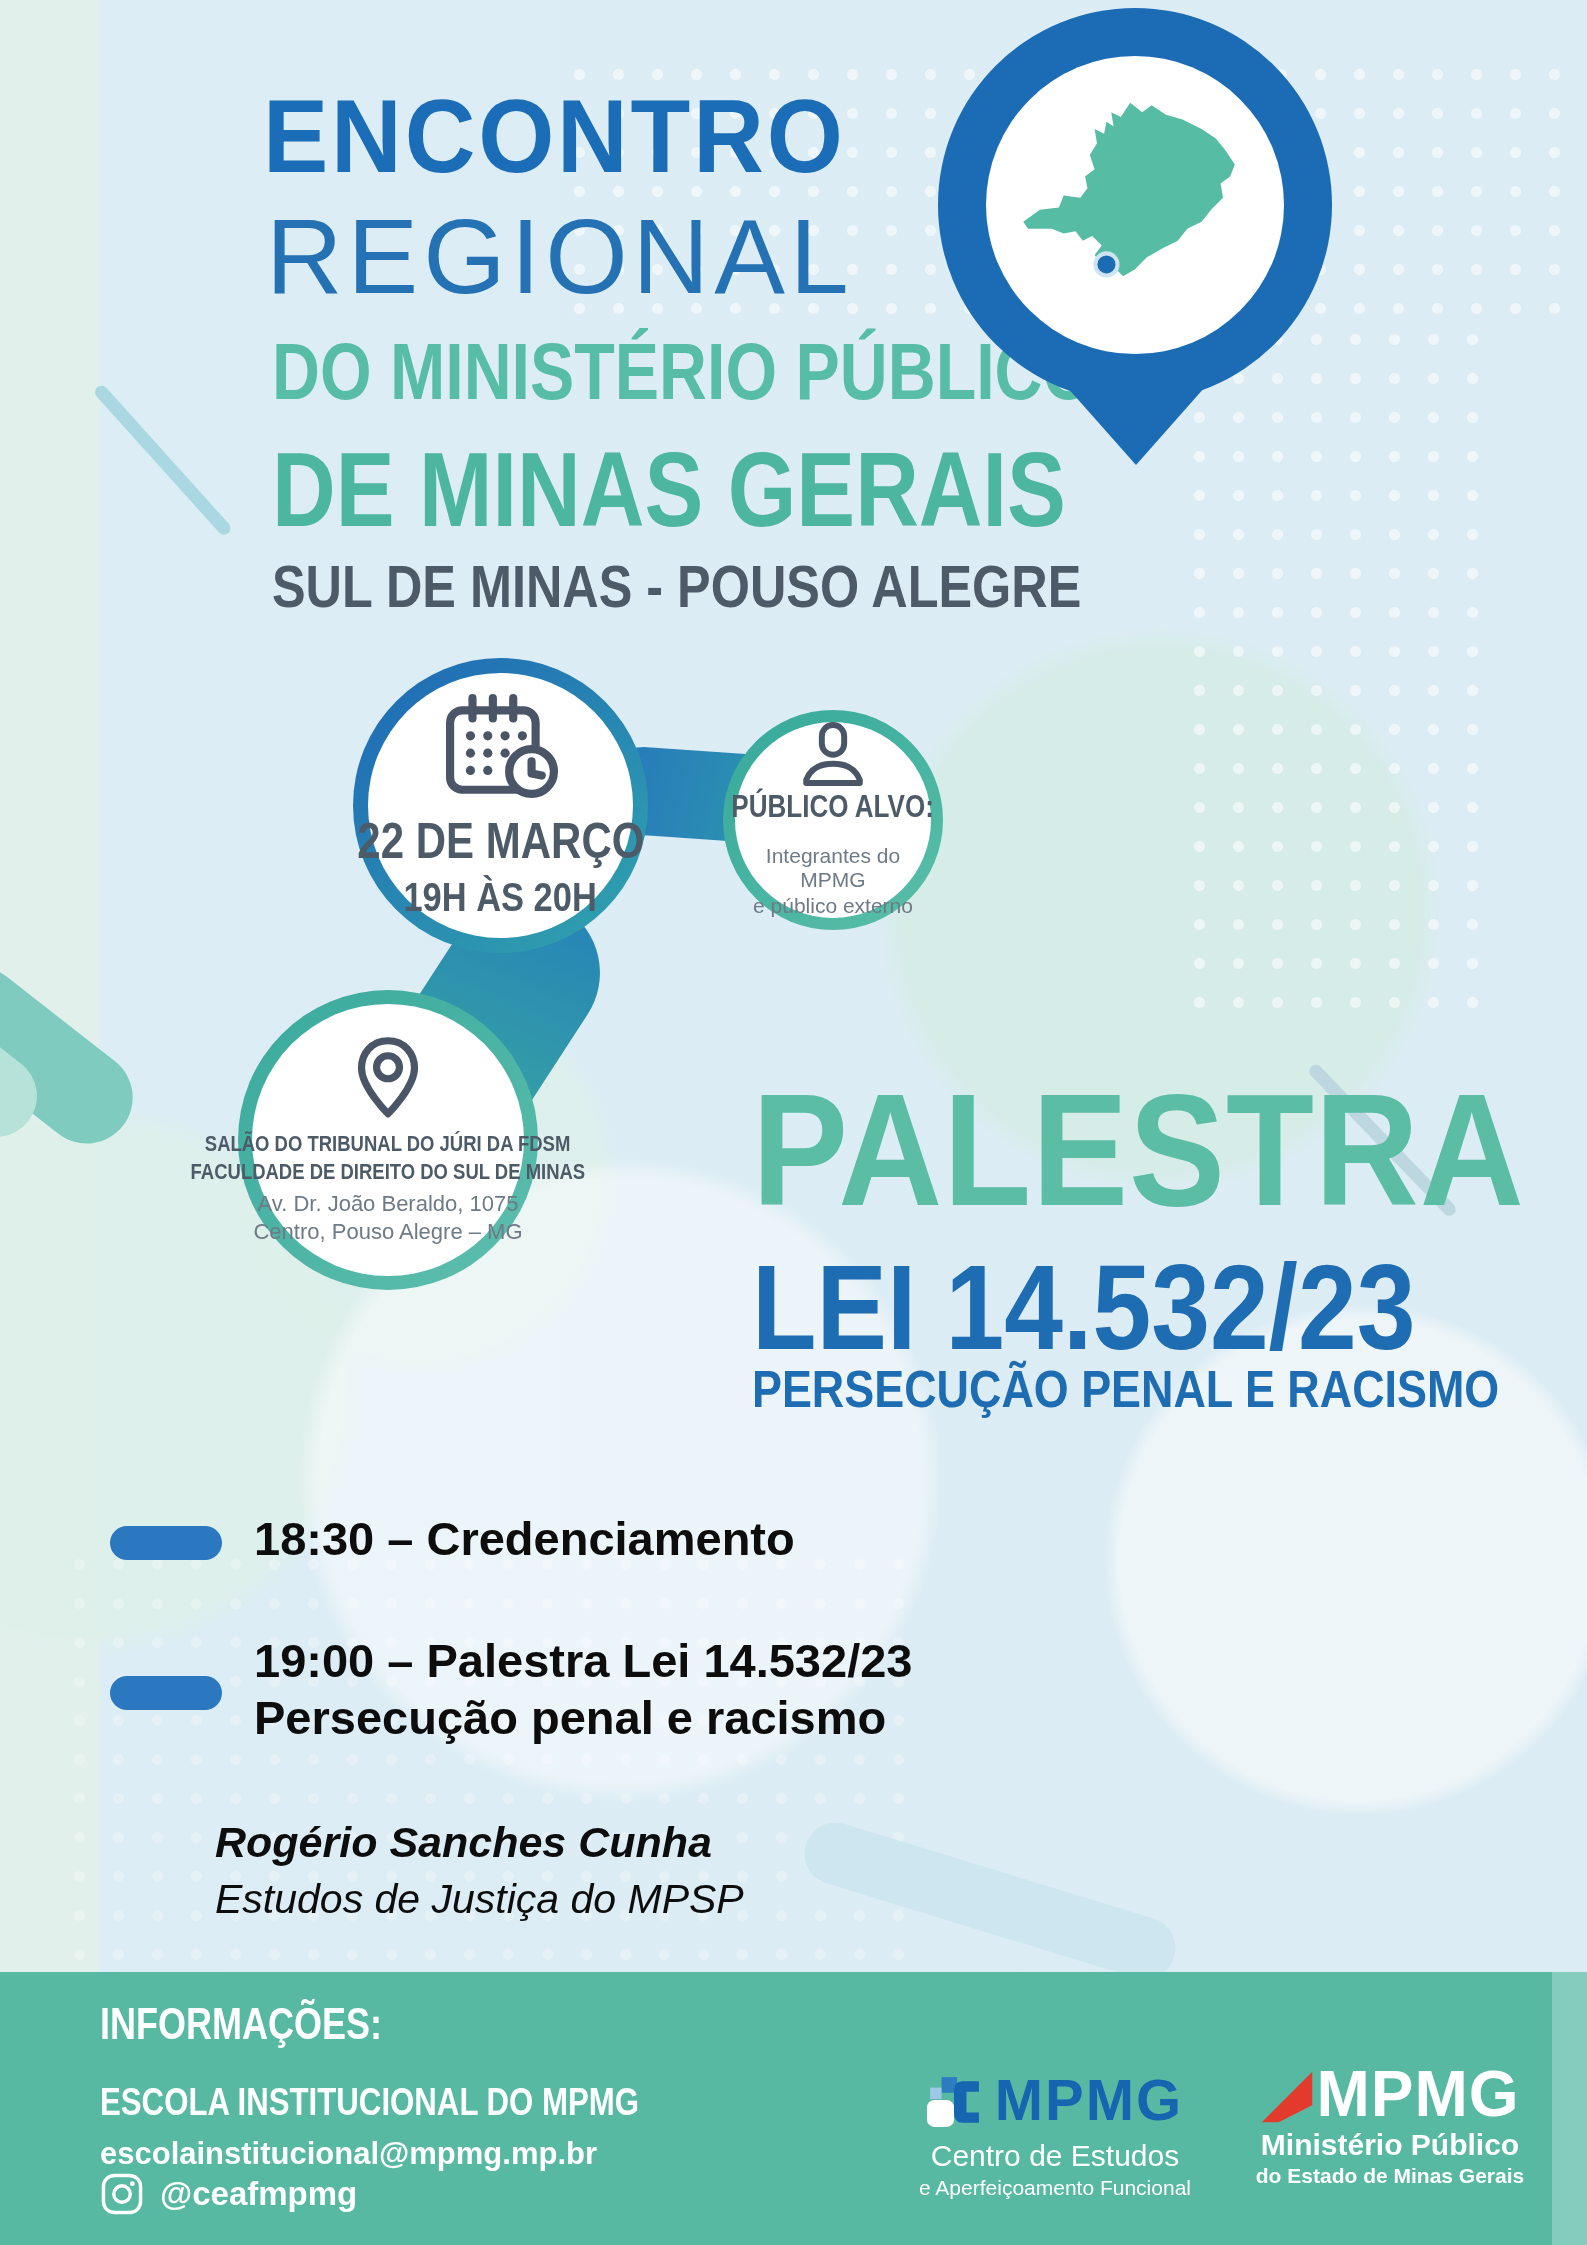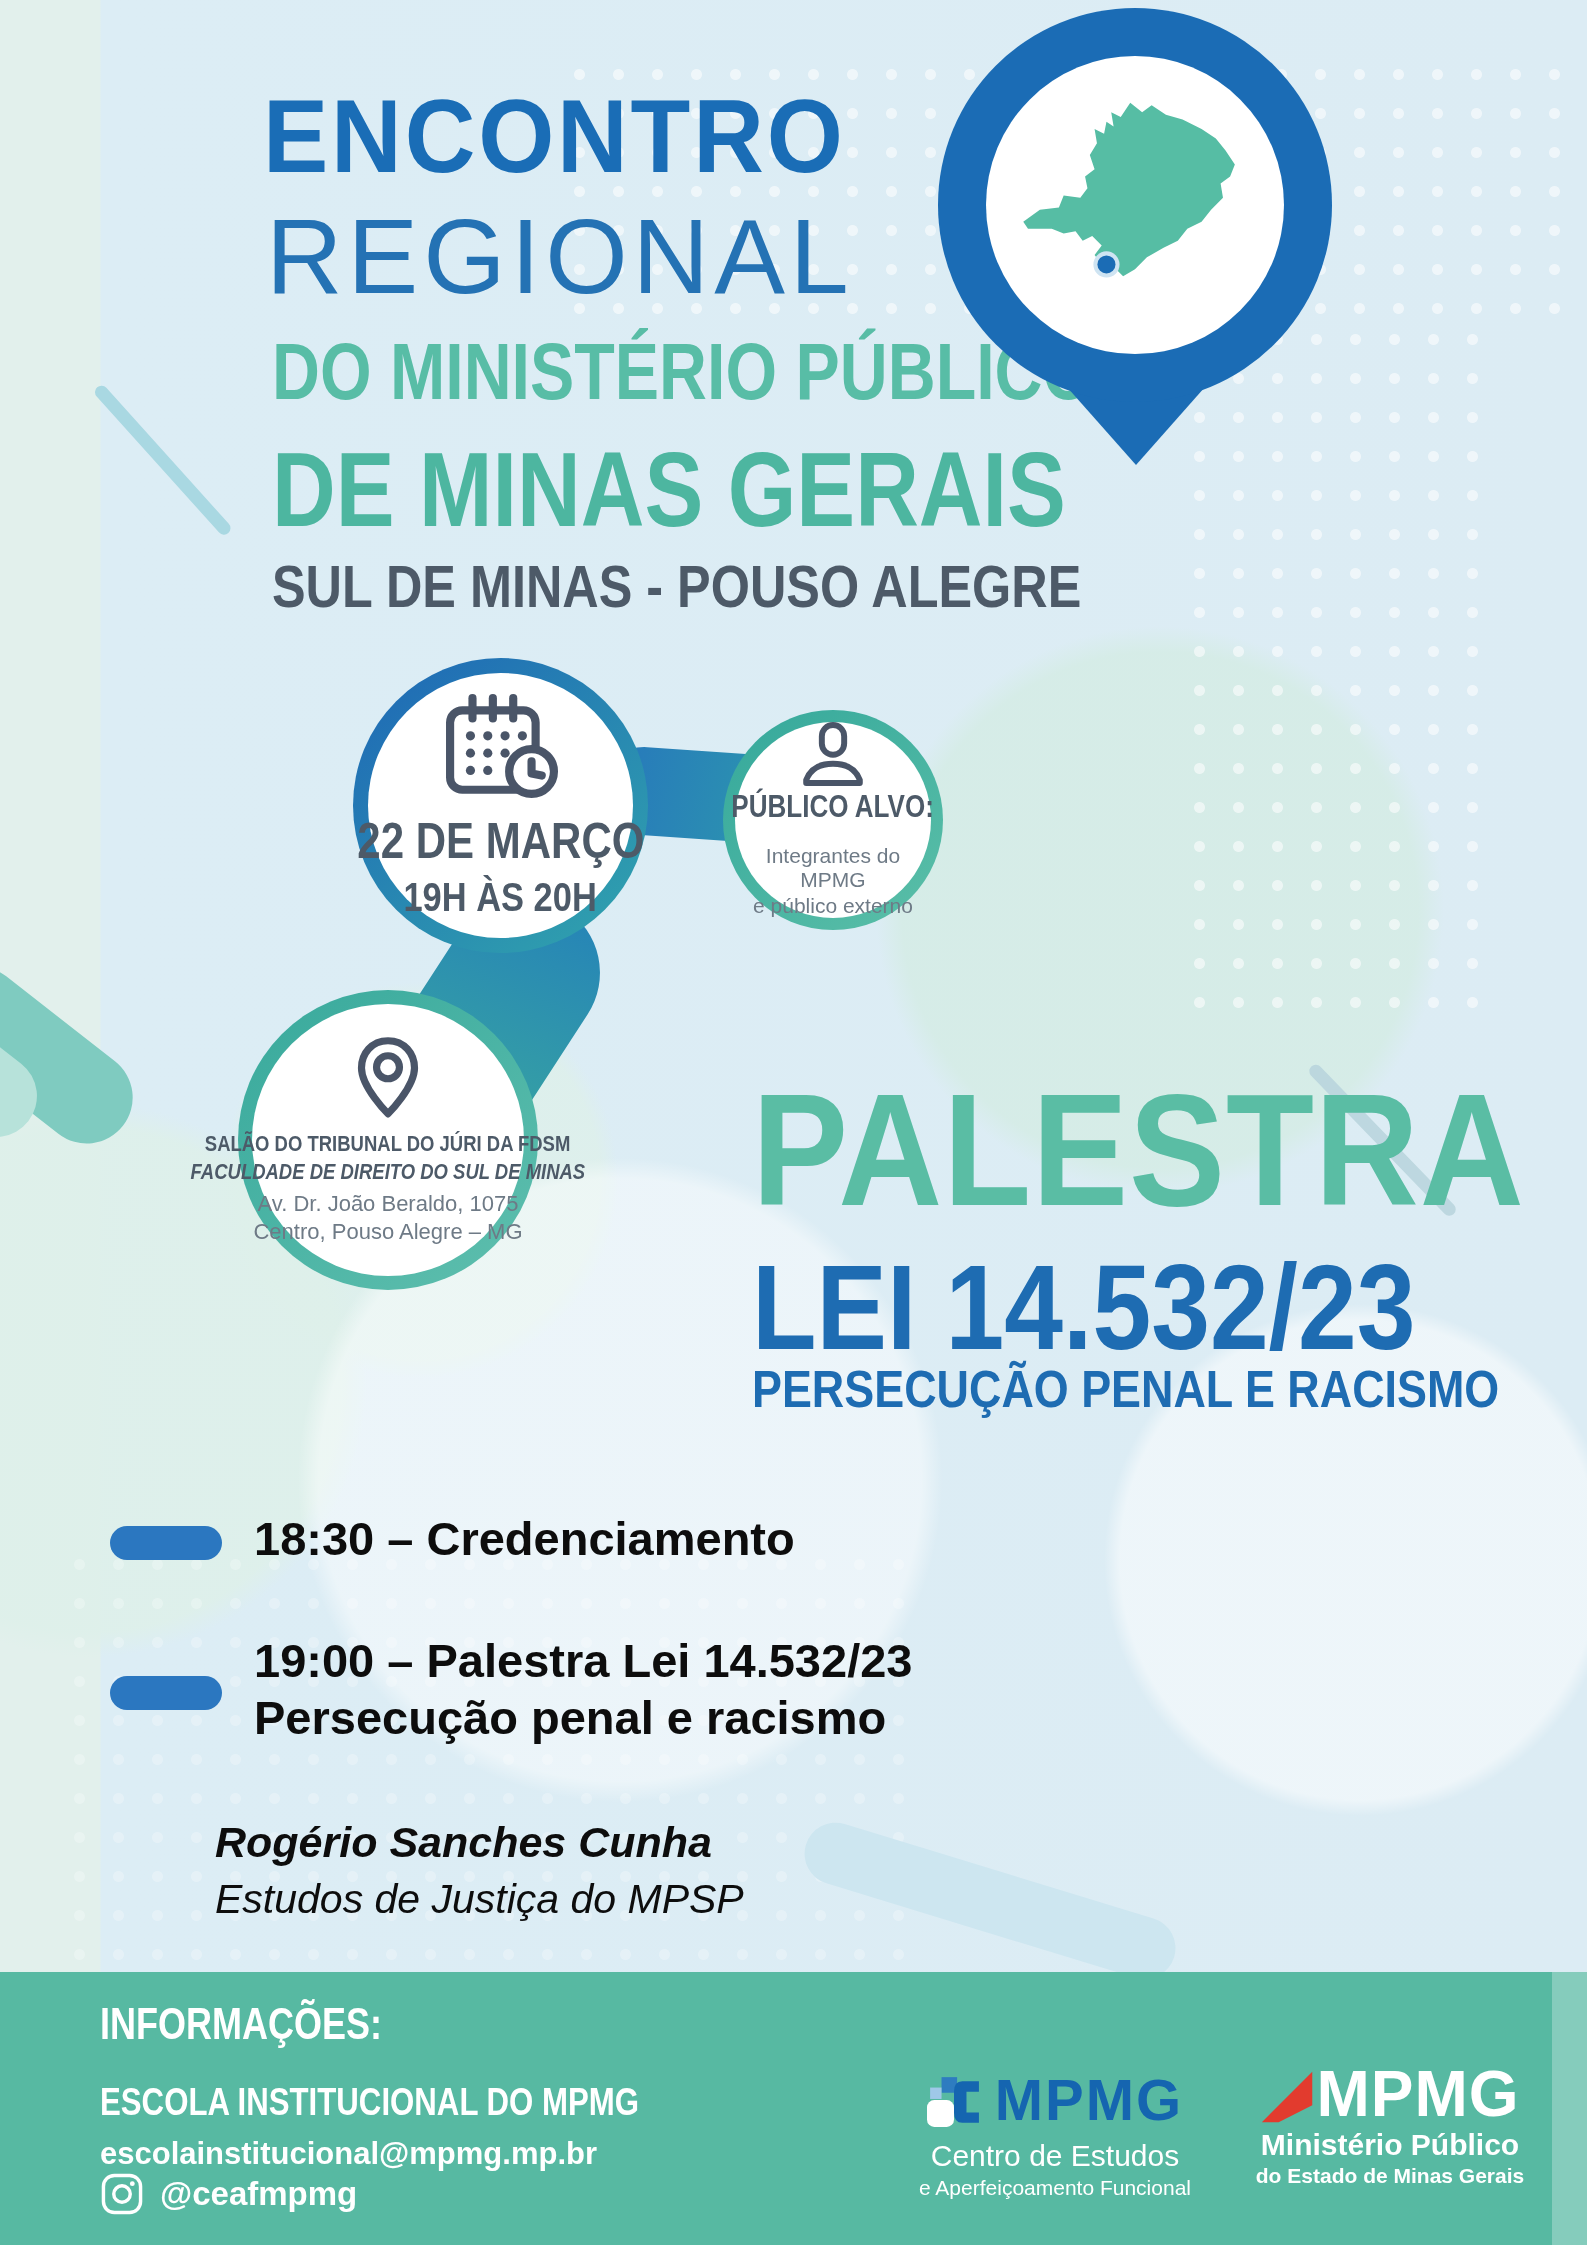--- a/index.html
+++ b/index.html
@@ -118,21 +118,21 @@
 
   <div class="abs ring" style="left:238px;top:990px;width:300px;height:300px;background:linear-gradient(140deg,#38a99c,#5fbfae);">
     <div class="inner" style="left:14px;top:14px;width:272px;height:272px;">
       <svg width="72" height="86" viewBox="0 0 100 120" fill="none" stroke="#4a5568" stroke-width="10" stroke-linecap="round" stroke-linejoin="round">
         <path d="M50,8 C27,8 13,26 13,46 C13,73 50,110 50,110 C50,110 87,73 87,46 C87,26 73,8 50,8 Z"></path>
         <circle cx="50" cy="45" r="16"></circle>
       </svg>
       <div class="slate" style="font-size:22px;font-weight:bold;margin-top:10px;white-space:nowrap;">
         <span class="condc">SALÃO DO TRIBUNAL DO JÚRI DA FDSM</span>
       </div>
-      <div class="slate" style="font-size:22px;font-weight:bold;margin-top:2px;white-space:nowrap;font-style:italic;">
+      <div class="slate" style="font-size:22px;font-weight:bold;margin-top:2px;white-space:nowrap;">
         <span class="condc">FACULDADE DE DIREITO DO SUL DE MINAS</span>
       </div>
       <div class="muted" style="font-size:22px;margin-top:6px;">Av. Dr. João Beraldo, 1075</div>
       <div class="muted" style="font-size:22px;margin-top:2px;">Centro, Pouso Alegre – MG</div>
     </div>
   </div>
 
   <div class="abs" style="left:752px;top:1058px;font-size:160px;font-weight:bold;color:#5abda4;letter-spacing:1px;white-space:nowrap;">
     <span class="cond" style="transform:scaleX(.9);">PALESTRA</span>
   </div>

